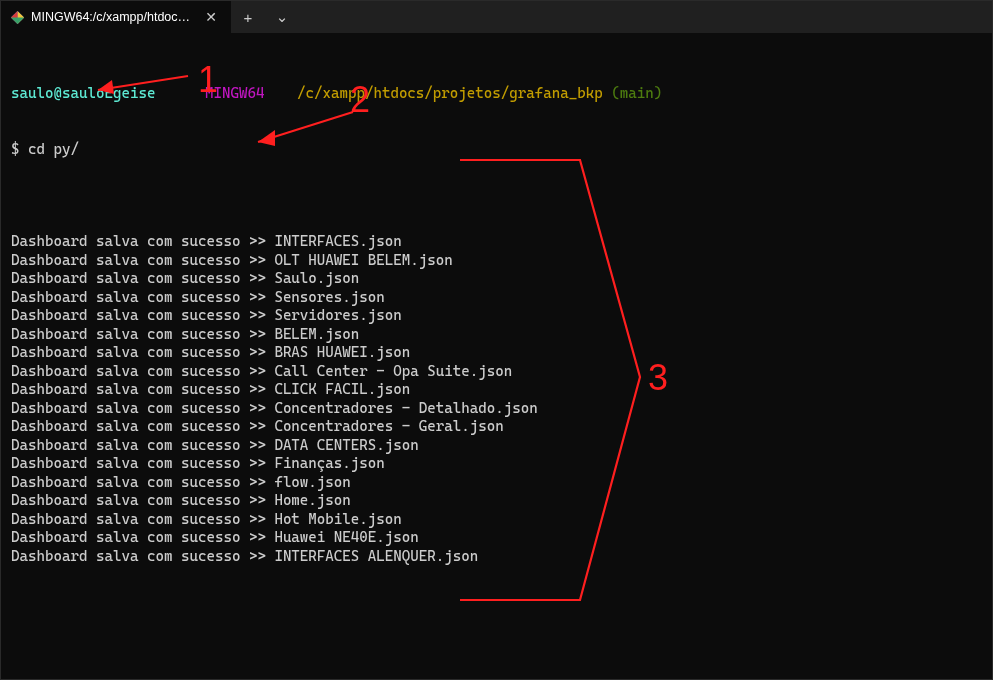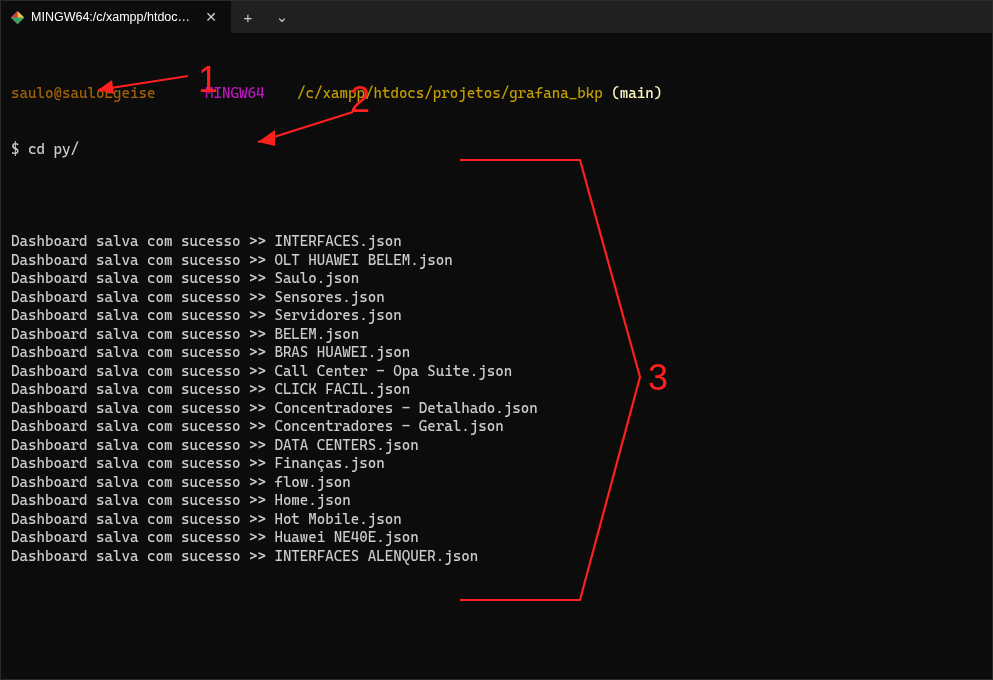--- a/index.html
+++ b/index.html
@@ -11,24 +11,24 @@
   .tab .icon { width: 16px; height: 16px; display: flex; align-items: center; justify-content: center; }
   .tab .icon svg { width: 15px; height: 15px; }
   .tab .title { color: #ffffff; font-size: 12.5px; white-space: nowrap; overflow: hidden; text-overflow: ellipsis; font-family: "Segoe UI", sans-serif; flex: 1; }
   .tab .close { color: #cccccc; font-size: 14px; padding: 0 4px; cursor: pointer; font-family: sans-serif; line-height: 1; }
   .tabs-ctrl { display: flex; align-items: center; color: #cccccc; font-family: "Segoe UI", sans-serif; }
   .tabs-ctrl .btn { width: 34px; text-align: center; font-size: 15px; cursor: pointer; }
   .chev { font-size: 13px; }
   
   .terminal { padding: 10px 10px 0 10px; line-height: 18.5px; white-space: pre; }
   .prompt { margin-top: 4px; }
-  .user { color: #a16207; }
+  .user { color: #5eead4; }
   .env  { color: #c016c0; padding-left: 41px; }
   .path { color: #c19c00; margin-left: 24px; }
-  .branch { color: #fef9c3; }
+  .branch { color: #4d7c0f; }
   .cmd  { color: #cccccc; }
   .dollar { color: #cccccc; }
   .out-line { color: #cccccc; }
   
   .annot { position: absolute; pointer-events: none; }
   .annot text { fill: #ff1f1f; font-family: "Segoe UI", Arial, sans-serif; font-size: 36px; font-weight: 400; }
   .annot line, .annot path, .annot polyline { stroke: #ff1f1f; stroke-width: 2.2; fill: none; }
   .annot .head { fill: #ff1f1f; stroke: none; }
 </style>
 </head>

